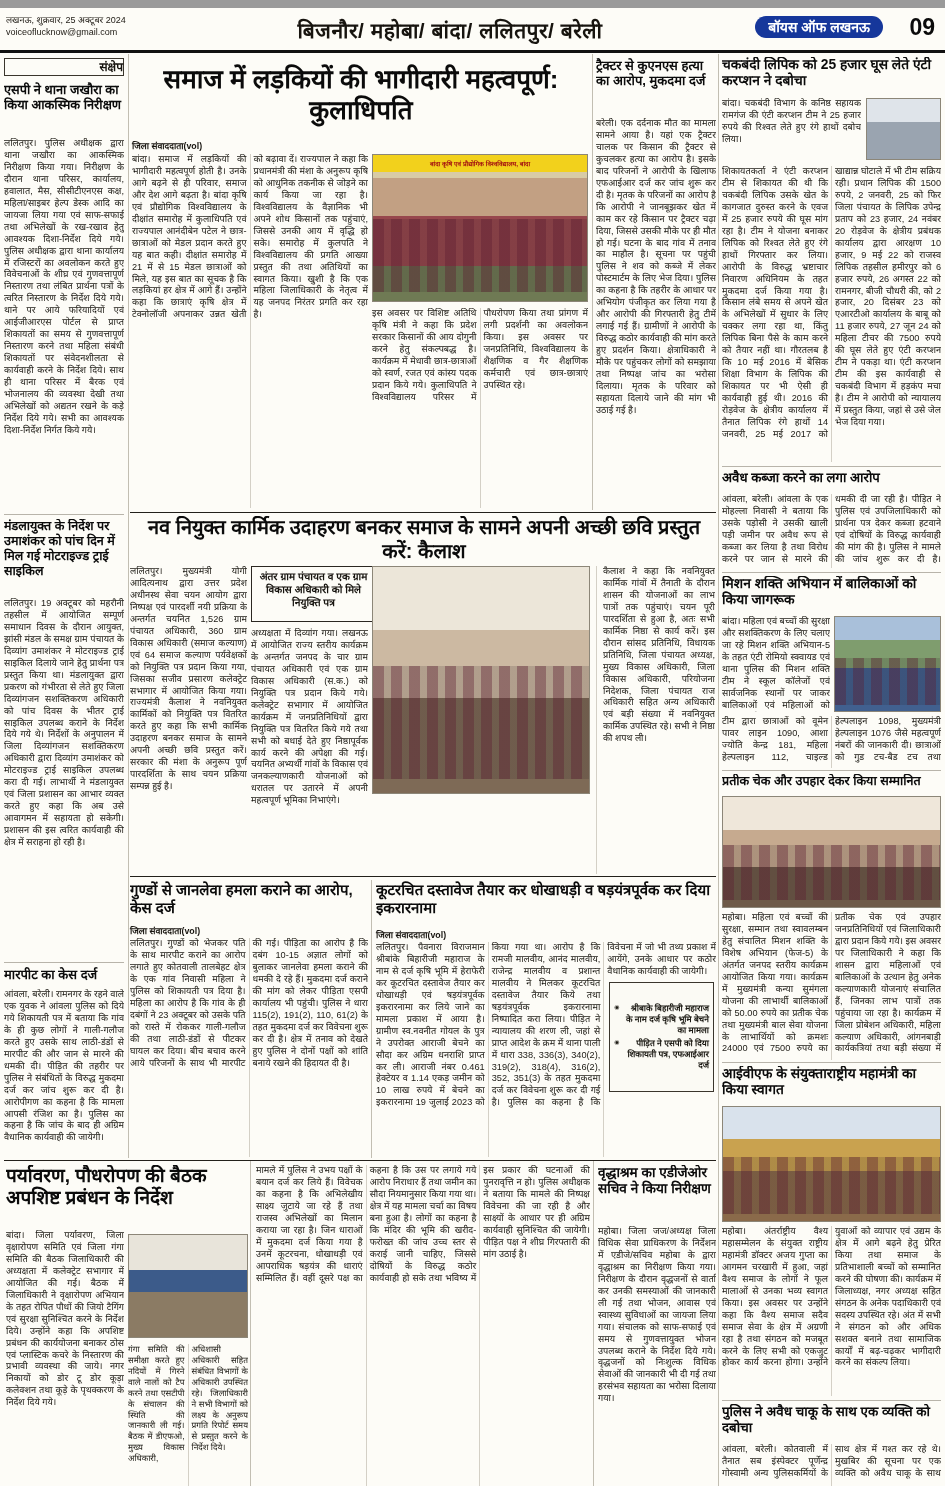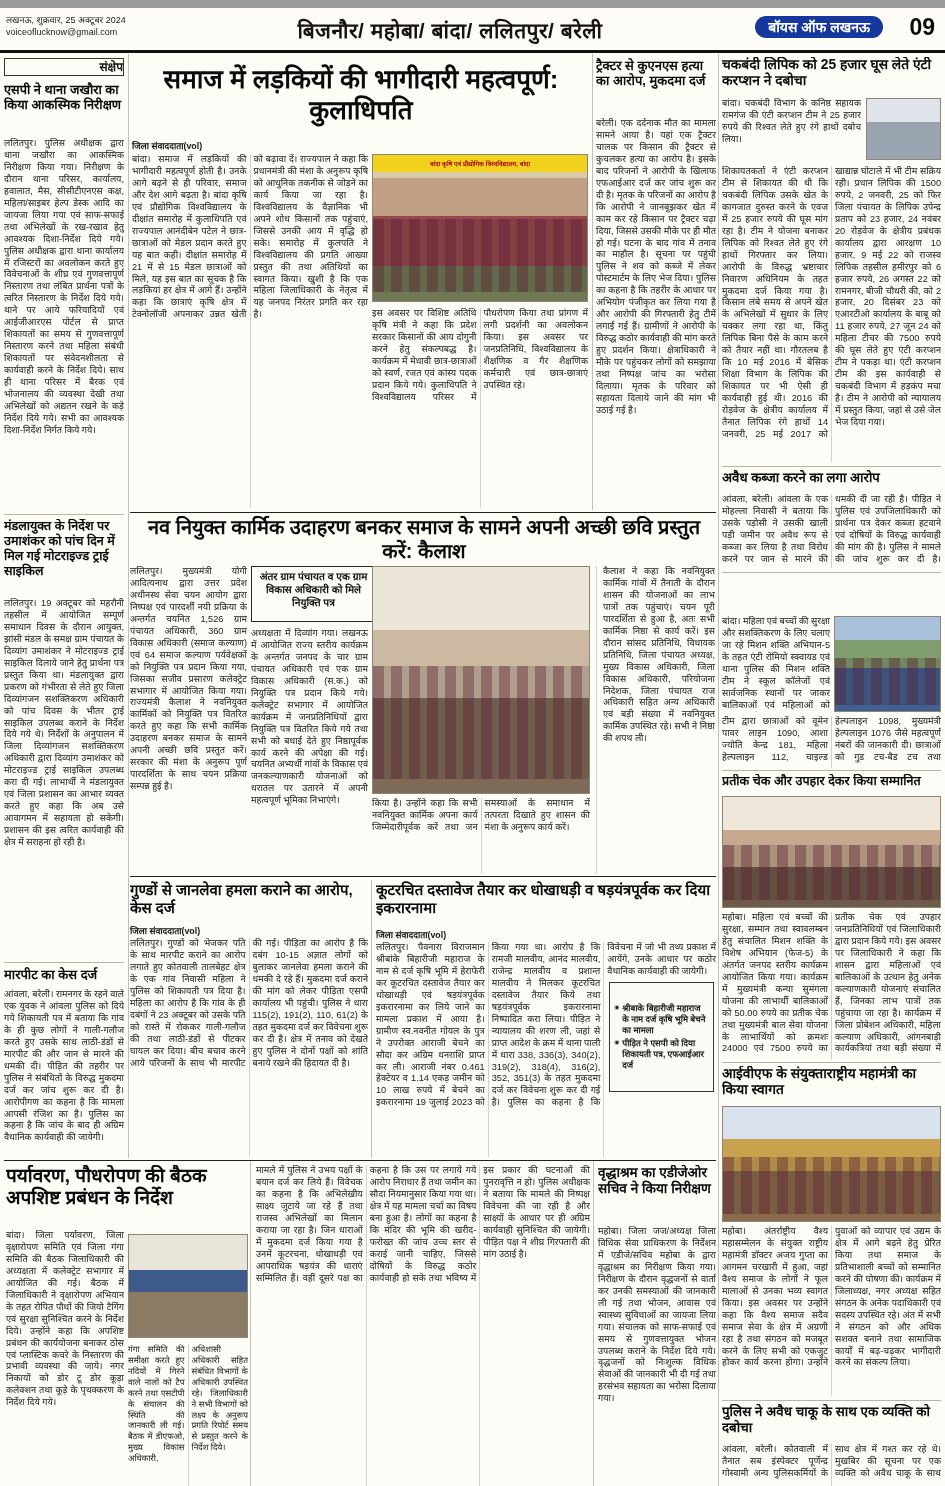--- a/index.html
+++ b/index.html
@@ -29,21 +29,21 @@
   .ph-prateek{background:linear-gradient(180deg,#efe7da 0 30%,#c6aa8f 30% 64%,#6e5a48 64% 100%);}
   .ph-ivf{background:linear-gradient(180deg,#d9e2ec 0 28%,#c9a24f 28% 56%,#8a6a4a 56% 100%);}
   .ph-meeting{background:linear-gradient(180deg,#e8e4da 0 34%,#3c5b8a 34% 56%,#8b7b64 56% 100%);}
   .badge{background:#16379b;color:#ffffff;border-radius:13px;padding:3px 13px;font-size:14px;font-weight:700;white-space:nowrap;}
   .pageno{font-size:23px;font-weight:800;color:#0b0b0b;}
   .mh-date{font-size:9px;line-height:1.35;color:#24201a;}
   .mh-regions{font-size:21px;font-weight:700;letter-spacing:.5px;}
   .box-label{border:1.2px solid #3a352c;font-weight:700;font-size:12px;text-align:right;line-height:17px;}
   .box-sub{border:1.5px solid #2b2721;padding:4px 3px;font-weight:700;font-size:10.3px;text-align:center;line-height:1.25;overflow:hidden;}
   .bulletbox{border:1.2px solid #3a352c;padding:18px 4px;margin:4px 2px;break-inside:avoid;
-             font-size:8.5px;font-weight:700;text-align:left;line-height:1.3;background:#fbfaf4;}
+             font-size:8.5px;font-weight:700;text-align:right;line-height:1.3;background:#fbfaf4;}
   .bulletbox .b{position:relative;padding-left:8px;margin:2px 0;}
   .bulletbox .b::before{content:"◉";position:absolute;left:0;top:1px;font-size:6px;}
 </style>
 </head>
 <body>
 
 <div id="page">
 
   <div class="abs" style="left:6px;top:6px;width:150px;">
     <div class="mh-date">लखनऊ, शुक्रवार, 25 अक्टूबर 2024</div>
@@ -89,20 +89,21 @@
   <div class="abs hl" style="left:722px;top:49px;width:219px;height:36px;font-size:13.8px;">चकबंदी लिपिक को 25 हजार घूस लेते एंटी करप्शन ने दबोचा</div>
   <div class="photo ph-chak" style="left:866px;top:90px;width:75px;height:62px;"></div>
   <div class="abs body" style="left:722px;top:90px;width:139px;height:64px;">बांदा। चकबंदी विभाग के कनिष्ठ सहायक रामगंज की एंटी करप्शन टीम ने 25 हजार रुपये की रिश्वत लेते हुए रंगे हाथों दबोच लिया।</div>
   <div class="abs body c2" style="left:722px;top:158px;width:219px;height:296px;">शिकायतकर्ता ने एंटी करप्शन टीम से शिकायत की थी कि चकबंदी लिपिक उसके खेत के कागजात दुरुस्त करने के एवज में 25 हजार रुपये की घूस मांग रहा है। टीम ने योजना बनाकर लिपिक को रिश्वत लेते हुए रंगे हाथों गिरफ्तार कर लिया। आरोपी के विरुद्ध भ्रष्टाचार निवारण अधिनियम के तहत मुकदमा दर्ज किया गया है। किसान लंबे समय से अपने खेत के अभिलेखों में सुधार के लिए चक्कर लगा रहा था, किंतु लिपिक बिना पैसे के काम करने को तैयार नहीं था। गौरतलब है कि 10 मई 2016 में बेसिक शिक्षा विभाग के लिपिक की शिकायत पर भी ऐसी ही कार्यवाही हुई थी। 2016 की रोड़वेज के क्षेत्रीय कार्यालय में तैनात लिपिक रंगे हाथों 14 जनवरी, 25 मई 2017 को खाद्यान्न घोटाले में भी टीम सक्रिय रही। प्रधान लिपिक की 1500 रुपये, 2 जनवरी, 25 को फिर जिला पंचायत के लिपिक उपेन्द्र प्रताप को 23 हजार, 24 नवंबर 20 रोड़वेज के क्षेत्रीय प्रबंधक कार्यालय द्वारा आरक्षण 10 हजार, 9 मई 22 को राजस्व लिपिक तहसील हमीरपुर को 6 हजार रुपये, 26 अगस्त 22 को रामनगर, बीजी चौधरी की, को 2 हजार, 20 दिसंबर 23 को एआरटीओ कार्यालय के बाबू को 11 हजार रुपये, 27 जून 24 को महिला टीचर की 7500 रुपये की घूस लेते हुए एंटी करप्शन टीम ने पकड़ा था। एंटी करप्शन टीम की इस कार्यवाही से चकबंदी विभाग में हड़कंप मचा है। टीम ने आरोपी को न्यायालय में प्रस्तुत किया, जहां से उसे जेल भेज दिया गया।</div>
 
   <div class="hr soft" style="left:722px;top:458px;width:219px;"></div>
   <div class="abs hl" style="left:722px;top:462px;width:219px;height:20px;font-size:13.2px;">अवैध कब्जा करने का लगा आरोप</div>
   <div class="abs body c2" style="left:722px;top:486px;width:219px;height:74px;">आंवला, बरेली। आंवला के एक मोहल्ला निवासी ने बताया कि उसके पड़ोसी ने उसकी खाली पड़ी जमीन पर अवैध रूप से कब्जा कर लिया है तथा विरोध करने पर जान से मारने की धमकी दी जा रही है। पीड़ित ने पुलिस एवं उपजिलाधिकारी को प्रार्थना पत्र देकर कब्जा हटवाने एवं दोषियों के विरुद्ध कार्यवाही की मांग की है। पुलिस ने मामले की जांच शुरू कर दी है। न्यायालय में भी पीड़ित पक्ष के हित में वाद योजित है।</div>
 
   <div class="hr soft" style="left:722px;top:564px;width:219px;"></div>
+  <div class="abs hl" style="left:722px;top:568px;width:219px;height:36px;font-size:13.8px;">मिशन शक्ति अभियान में बालिकाओं को किया जागरूक</div>
   <div class="photo ph-mission crowd" style="left:834px;top:608px;width:107px;height:96px;"></div>
   <div class="abs body" style="left:722px;top:608px;width:108px;height:96px;">बांदा। महिला एवं बच्चों की सुरक्षा और सशक्तिकरण के लिए चलाए जा रहे मिशन शक्ति अभियान-5 के तहत एंटी रोमियो स्क्वायड एवं थाना पुलिस की मिशन शक्ति टीम ने स्कूल कॉलेजों एवं सार्वजनिक स्थानों पर जाकर बालिकाओं एवं महिलाओं को जागरूक किया।</div>
   <div class="abs body c2" style="left:722px;top:708px;width:219px;height:52px;">टीम द्वारा छात्राओं को वूमेन पावर लाइन 1090, आशा ज्योति केन्द्र 181, महिला हेल्पलाइन 112, चाइल्ड हेल्पलाइन 1098, मुख्यमंत्री हेल्पलाइन 1076 जैसे महत्वपूर्ण नंबरों की जानकारी दी। छात्राओं को गुड टच-बैड टच तथा आत्मरक्षा के गुर सिखाते हुए निर्भीक होकर पढ़ाई करने एवं किसी समस्या पर तत्काल सूचना देने हेतु प्रेरित किया गया। अभियान के तहत जिले की पुलिस टीम लगातार विभिन्न बालिका विद्यालयों, इंटर कालेजों एवं महाविद्यालयों में पहुंचकर लड़कियों व महिलाओं को उनके अधिकारों के प्रति जागरूक कर रही है।</div>
 
   <div class="hr soft" style="left:722px;top:762px;width:219px;"></div>
   <div class="abs hl" style="left:722px;top:766px;width:219px;height:18px;font-size:12.6px;">प्रतीक चेक और उपहार देकर किया सम्मानित</div>
   <div class="photo ph-prateek crowd" style="left:722px;top:788px;width:219px;height:112px;"></div>
   <div class="abs body c2" style="left:722px;top:904px;width:219px;height:148px;">महोबा। महिला एवं बच्चों की सुरक्षा, सम्मान तथा स्वावलम्बन हेतु संचालित मिशन शक्ति के विशेष अभियान (फेज-5) के अंतर्गत जनपद स्तरीय कार्यक्रम आयोजित किया गया। कार्यक्रम में मुख्यमंत्री कन्या सुमंगला योजना की लाभार्थी बालिकाओं को 50.00 रुपये का प्रतीक चेक तथा मुख्यमंत्री बाल सेवा योजना के लाभार्थियों को क्रमशः 24000 एवं 7500 रुपये का प्रतीक चेक एवं उपहार जनप्रतिनिधियों एवं जिलाधिकारी द्वारा प्रदान किये गये। इस अवसर पर जिलाधिकारी ने कहा कि शासन द्वारा महिलाओं एवं बालिकाओं के उत्थान हेतु अनेक कल्याणकारी योजनाएं संचालित हैं, जिनका लाभ पात्रों तक पहुंचाया जा रहा है। कार्यक्रम में जिला प्रोबेशन अधिकारी, महिला कल्याण अधिकारी, आंगनबाड़ी कार्यकत्रियां तथा बड़ी संख्या में महिलाएं एवं बालिकाएं उपस्थित रहीं। अंत में सभी को शपथ भी दिलाई गई।</div>
 
   <div class="hr soft" style="left:722px;top:1054px;width:219px;"></div>
@@ -113,21 +114,20 @@
   <div class="hr soft" style="left:722px;top:1392px;width:219px;"></div>
   <div class="abs hl" style="left:722px;top:1396px;width:219px;height:36px;font-size:13.4px;">पुलिस ने अवैध चाकू के साथ एक व्यक्ति को दबोचा</div>
   <div class="abs body c2" style="left:722px;top:1436px;width:219px;height:46px;">आंवला, बरेली। कोतवाली में तैनात सब इंस्पेक्टर पूर्णेन्द्र गोस्वामी अन्य पुलिसकर्मियों के साथ क्षेत्र में गश्त कर रहे थे। मुखबिर की सूचना पर एक व्यक्ति को अवैध चाकू के साथ गिरफ्तार कर आर्म्स एक्ट में मुकदमा दर्ज किया गया।</div>
 
   <div class="hr" style="left:130px;top:504px;width:586px;"></div>
   <div class="abs hl center" style="left:134px;top:508px;width:580px;height:46px;font-size:20px;">नव नियुक्त कार्मिक उदाहरण बनकर समाज के सामने अपनी अच्छी छवि प्रस्तुत करें: कैलाश</div>
   <div class="abs body" style="left:130px;top:558px;width:117px;height:308px;">ललितपुर। मुख्यमंत्री योगी आदित्यनाथ द्वारा उत्तर प्रदेश अधीनस्थ सेवा चयन आयोग द्वारा निष्पक्ष एवं पारदर्शी नयी प्रक्रिया के अन्तर्गत चयनित 1,526 ग्राम पंचायत अधिकारी, 360 ग्राम विकास अधिकारी (समाज कल्याण) एवं 64 समाज कल्याण पर्यवेक्षकों को नियुक्ति पत्र प्रदान किया गया, जिसका सजीव प्रसारण कलेक्ट्रेट सभागार में आयोजित किया गया। राज्यमंत्री कैलाश ने नवनियुक्त कार्मिकों को नियुक्ति पत्र वितरित करते हुए कहा कि सभी कार्मिक उदाहरण बनकर समाज के सामने अपनी अच्छी छवि प्रस्तुत करें। सरकार की मंशा के अनुरूप पूर्ण पारदर्शिता के साथ चयन प्रक्रिया सम्पन्न हुई है।</div>
   <div class="abs box-sub" style="left:251px;top:558px;width:125px;height:56px;">अंतर ग्राम पंचायत व एक ग्राम विकास अधिकारी को मिले नियुक्ति पत्र</div>
   <div class="abs body" style="left:251px;top:620px;width:117px;height:246px;">अध्यक्षता में दिव्यांग गया। लखनऊ में आयोजित राज्य स्तरीय कार्यक्रम के अन्तर्गत जनपद के चार ग्राम पंचायत अधिकारी एवं एक ग्राम विकास अधिकारी (स.क.) को नियुक्ति पत्र प्रदान किये गये। कलेक्ट्रेट सभागार में आयोजित कार्यक्रम में जनप्रतिनिधियों द्वारा नियुक्ति पत्र वितरित किये गये तथा सभी को बधाई देते हुए निष्ठापूर्वक कार्य करने की अपेक्षा की गई। चयनित अभ्यर्थी गांवों के विकास एवं जनकल्याणकारी योजनाओं को धरातल पर उतारने में अपनी महत्वपूर्ण भूमिका निभाएंगे।</div>
   <div class="photo ph-niyukti crowd" style="left:372px;top:558px;width:218px;height:228px;"></div>
-  <div class="abs body c2" style="left:372px;top:790px;width:218px;height:76px;">किया है। उन्होंने कहा कि सभी नवनियुक्त कार्मिक अपना कार्य जिम्मेदारीपूर्वक करें तथा जन समस्याओं के समाधान में तत्परता दिखाते हुए शासन की मंशा के अनुरूप कार्य करें।</div>
   <div class="abs body" style="left:596px;top:558px;width:119px;height:308px;border-left:1px solid #d4d0c6;padding-left:6px;">कैलाश ने कहा कि नवनियुक्त कार्मिक गांवों में तैनाती के दौरान शासन की योजनाओं का लाभ पात्रों तक पहुंचाएं। चयन पूरी पारदर्शिता से हुआ है, अतः सभी कार्मिक निष्ठा से कार्य करें। इस दौरान सांसद प्रतिनिधि, विधायक प्रतिनिधि, जिला पंचायत अध्यक्ष, मुख्य विकास अधिकारी, जिला विकास अधिकारी, परियोजना निदेशक, जिला पंचायत राज अधिकारी सहित अन्य अधिकारी एवं बड़ी संख्या में नवनियुक्त कार्मिक उपस्थित रहे। सभी ने निष्ठा की शपथ ली।</div>
   <div class="hr" style="left:130px;top:868px;width:586px;"></div>
 
   <div class="abs hl" style="left:130px;top:873px;width:238px;height:42px;font-size:15px;">गुण्डों से जानलेवा हमला कराने का आरोप, केस दर्ज</div>
   <div class="abs rep" style="left:130px;top:917px;width:140px;">जिला संवाददाता(vol)</div>
   <div class="abs body c2" style="left:130px;top:930px;width:238px;height:219px;">ललितपुर। गुण्डों को भेजकर पति के साथ मारपीट कराने का आरोप लगाते हुए कोतवाली तालबेहट क्षेत्र के एक गांव निवासी महिला ने पुलिस को शिकायती पत्र दिया है। महिला का आरोप है कि गांव के ही दबंगों ने 23 अक्टूबर को उसके पति को रास्ते में रोककर गाली-गलौज की तथा लाठी-डंडों से पीटकर घायल कर दिया। बीच बचाव करने आये परिजनों के साथ भी मारपीट की गई। पीड़िता का आरोप है कि दबंग 10-15 अज्ञात लोगों को बुलाकर जानलेवा हमला कराने की धमकी दे रहे हैं। मुकदमा दर्ज कराने की मांग को लेकर पीड़िता एसपी कार्यालय भी पहुंची। पुलिस ने धारा 115(2), 191(2), 110, 61(2) के तहत मुकदमा दर्ज कर विवेचना शुरू कर दी है। क्षेत्र में तनाव को देखते हुए पुलिस ने दोनों पक्षों को शांति बनाये रखने की हिदायत दी है।</div>
 
   <div class="abs hl" style="left:376px;top:873px;width:340px;height:46px;font-size:15px;">कूटरचित दस्तावेज तैयार कर धोखाधड़ी व षड़यंत्रपूर्वक कर दिया इकरारनामा</div>
   <div class="abs rep" style="left:376px;top:921px;width:140px;">जिला संवाददाता(vol)</div>
   <div class="abs body c3" style="left:376px;top:934px;width:340px;height:215px;">

